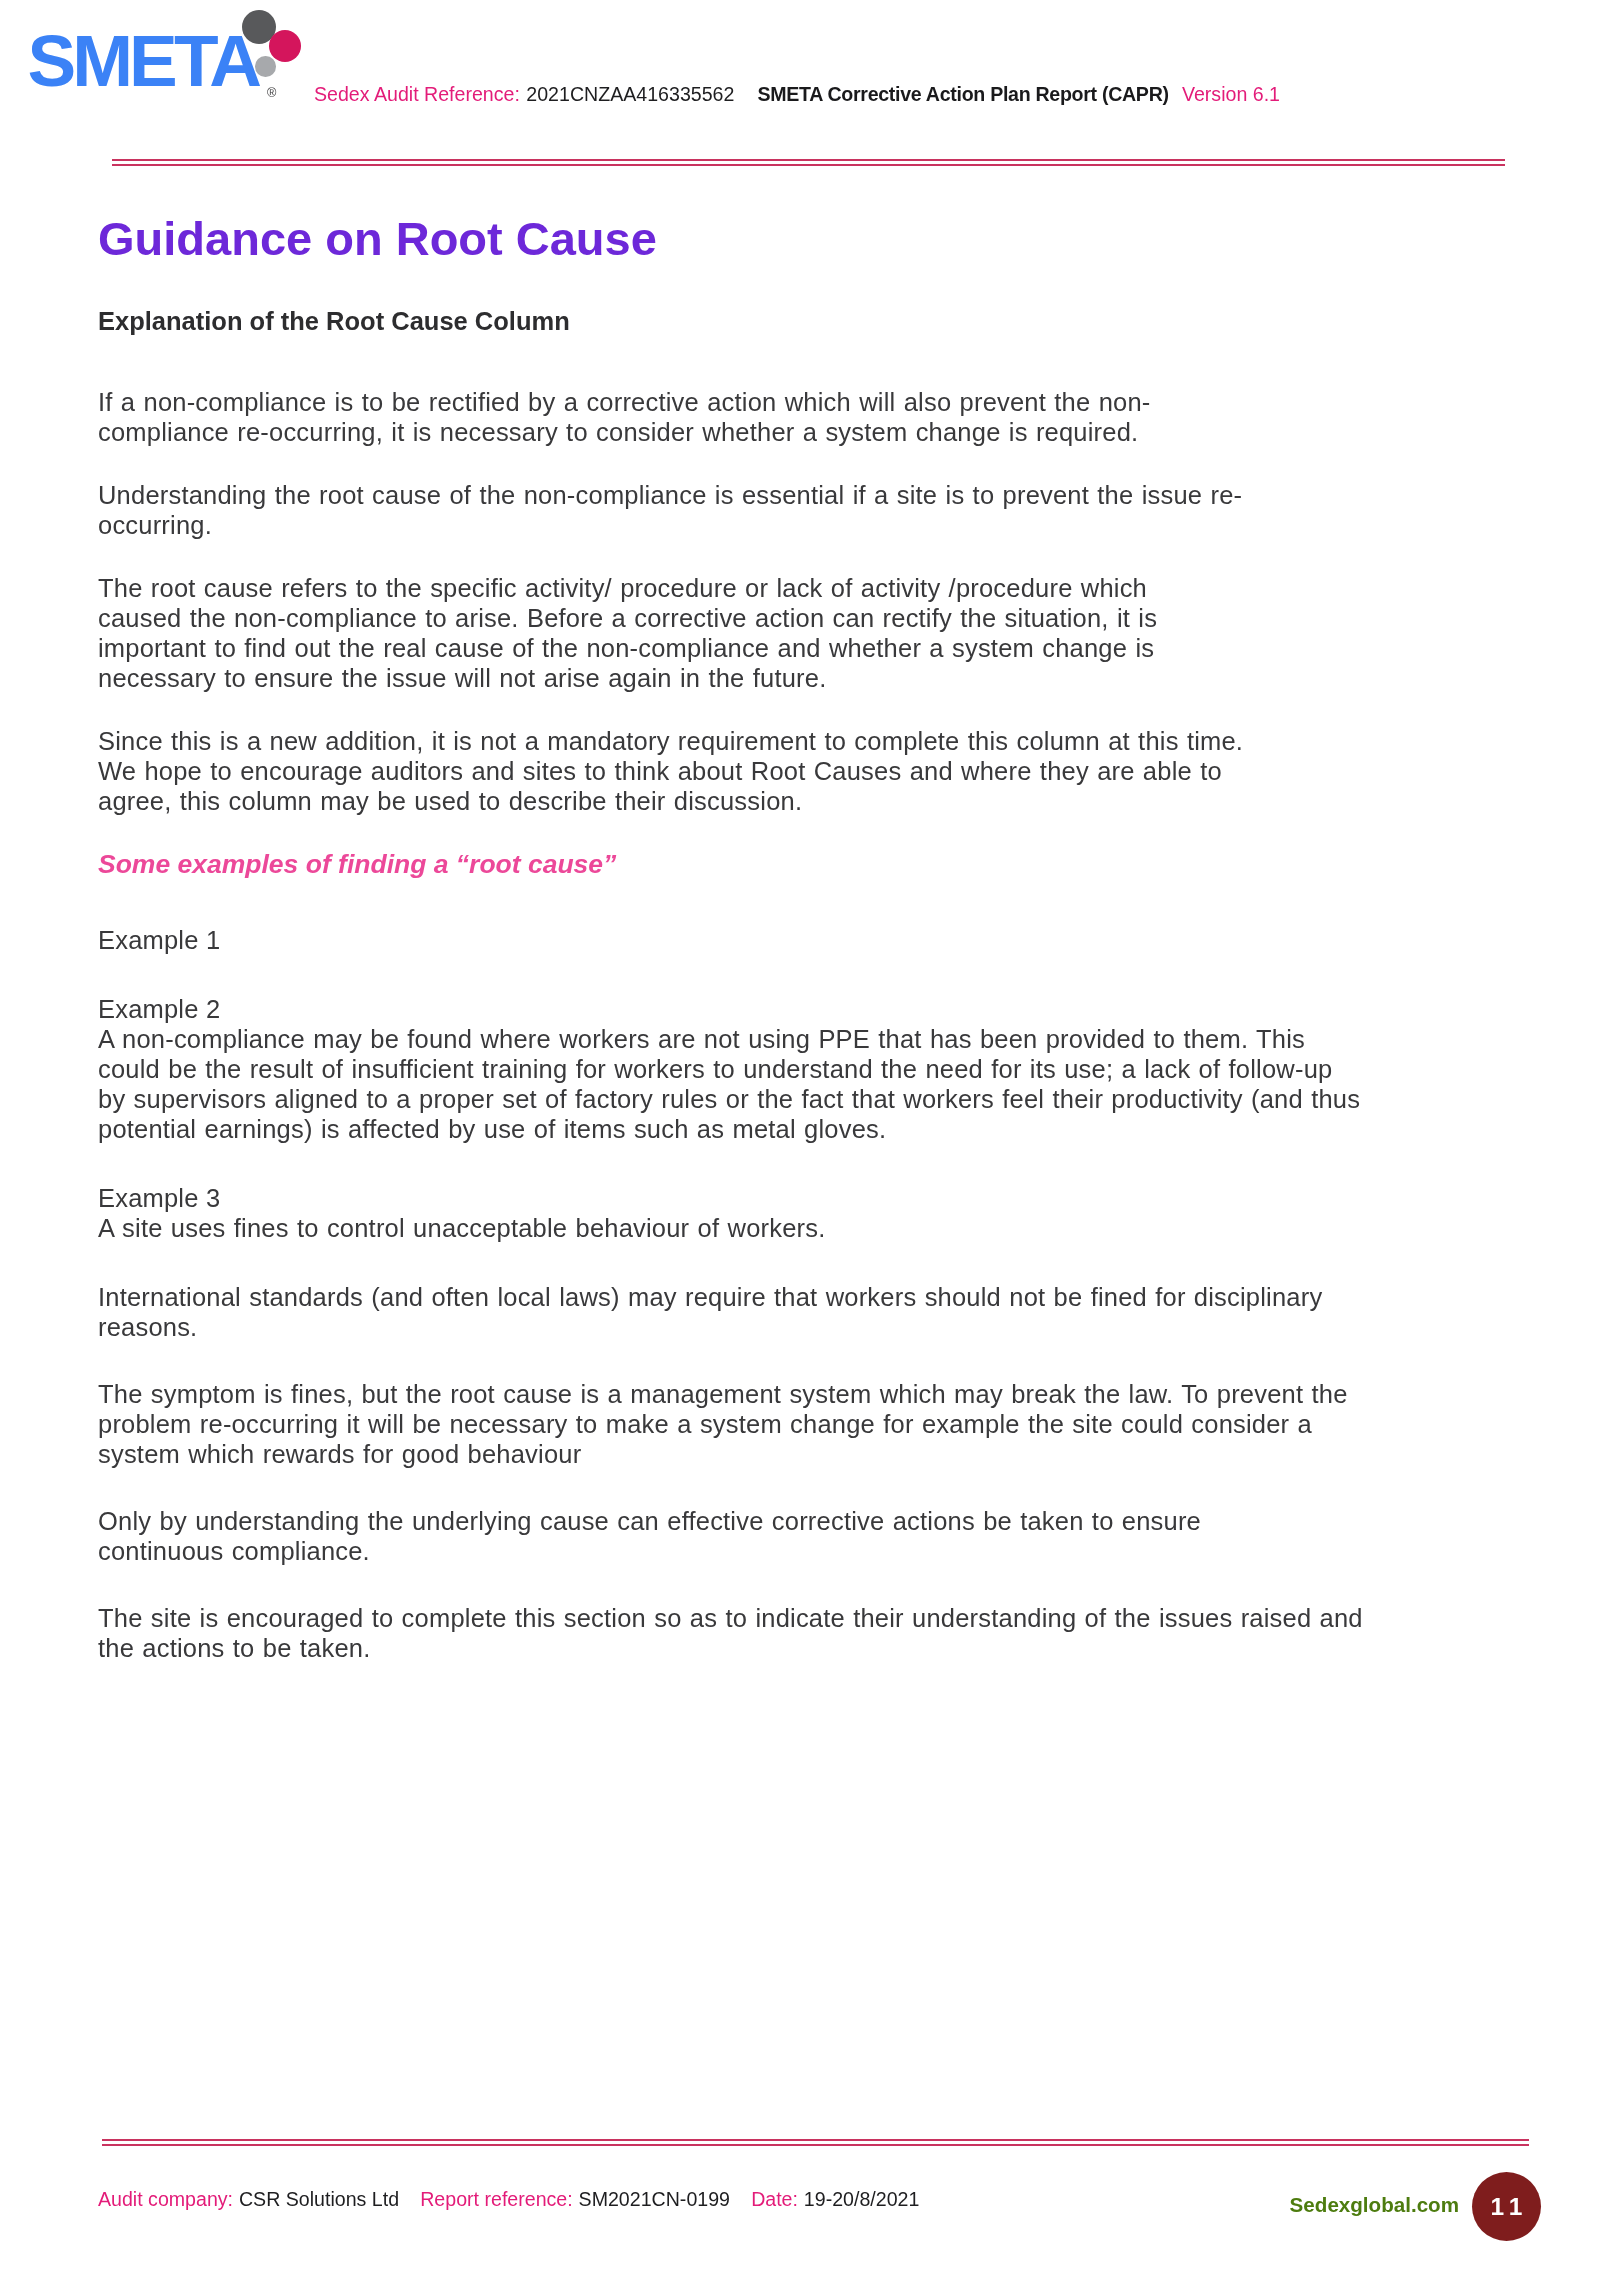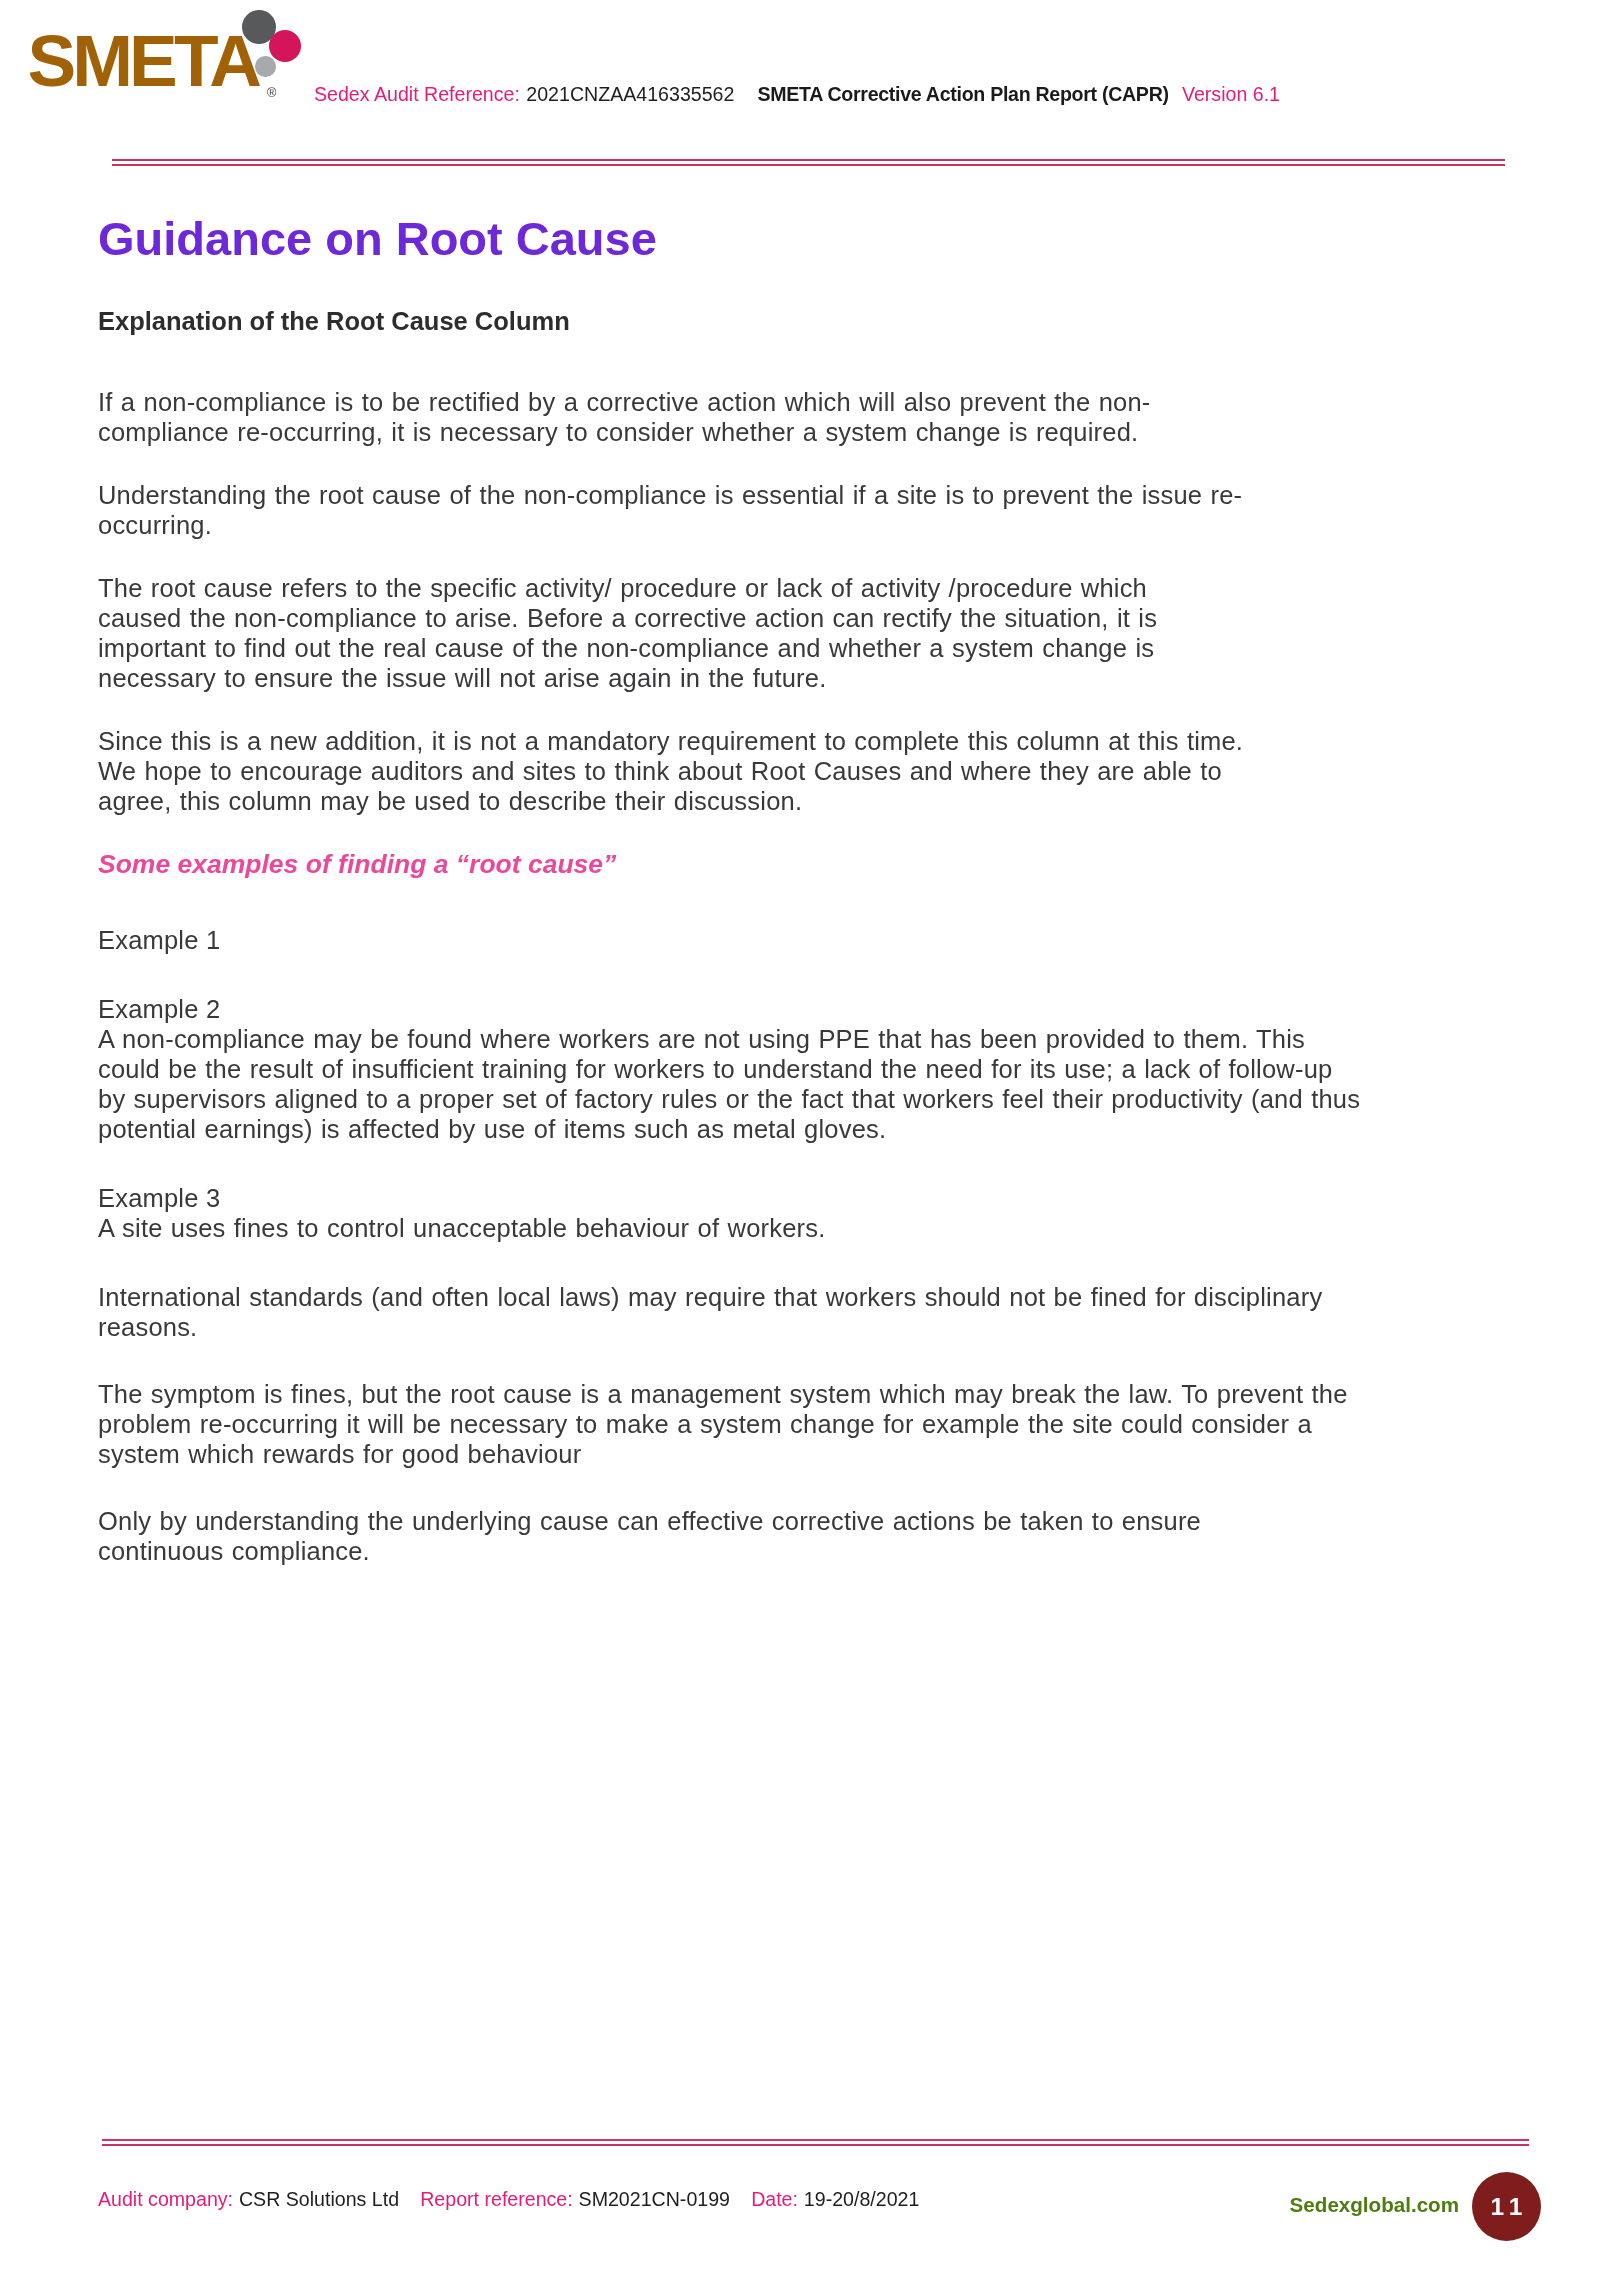--- a/index.html
+++ b/index.html
@@ -10,21 +10,21 @@
     background:#ffffff;
     font-family:"Liberation Sans", sans-serif;
     color:#39393B;
     overflow:hidden;
   }
 
   
   .logo-text{
     position:absolute; left:27.4px; top:23.5px;
     font-size:73px; font-weight:bold; letter-spacing:-3.9px;
-    color:#a16207; line-height:1;
+    color:#3b82f6; line-height:1;
   }
   .logo-reg{
     position:absolute; left:267px; top:86px;
     font-size:12.7px; color:#414042;
   }
   .dot{position:absolute; border-radius:50%;}
   .dot-dark{left:242px; top:9.8px; width:34px; height:34px; background:#58595B;}
   .dot-pink{left:269px; top:30px; width:32px; height:32px; background:#D4155C;}
   .dot-gray{left:255px; top:56px; width:20.6px; height:20.6px; background:#A7A9AC;}
 
@@ -158,20 +158,22 @@
     </div>
 
     <div class="closing">
       <p class="para">International standards (and often local laws) may require that workers should not be fined for disciplinary
 reasons.</p>
       <p class="para">The symptom is fines, but the root cause is a management system which may break the law. To prevent the
 problem re-occurring it will be necessary to make a system change for example the site could consider a
 system which rewards for good behaviour</p>
       <p class="para">Only by understanding the underlying cause can effective corrective actions be taken to ensure
 continuous compliance.</p>
+      <p class="para">The site is encouraged to complete this section so as to indicate their understanding of the issues raised and
+the actions to be taken.</p>
     </div>
   </div>
 
   <div>
     <div class="rule rule-bottom"></div>
 
     <div class="footer-fields">
       <span class="field"><span class="pink-label">Audit company:</span><span>CSR Solutions Ltd</span></span>
       <span class="field"><span class="pink-label">Report reference:</span><span>SM2021CN-0199</span></span>
       <span class="field"><span class="pink-label">Date:</span><span>19-20/8/2021</span></span>

